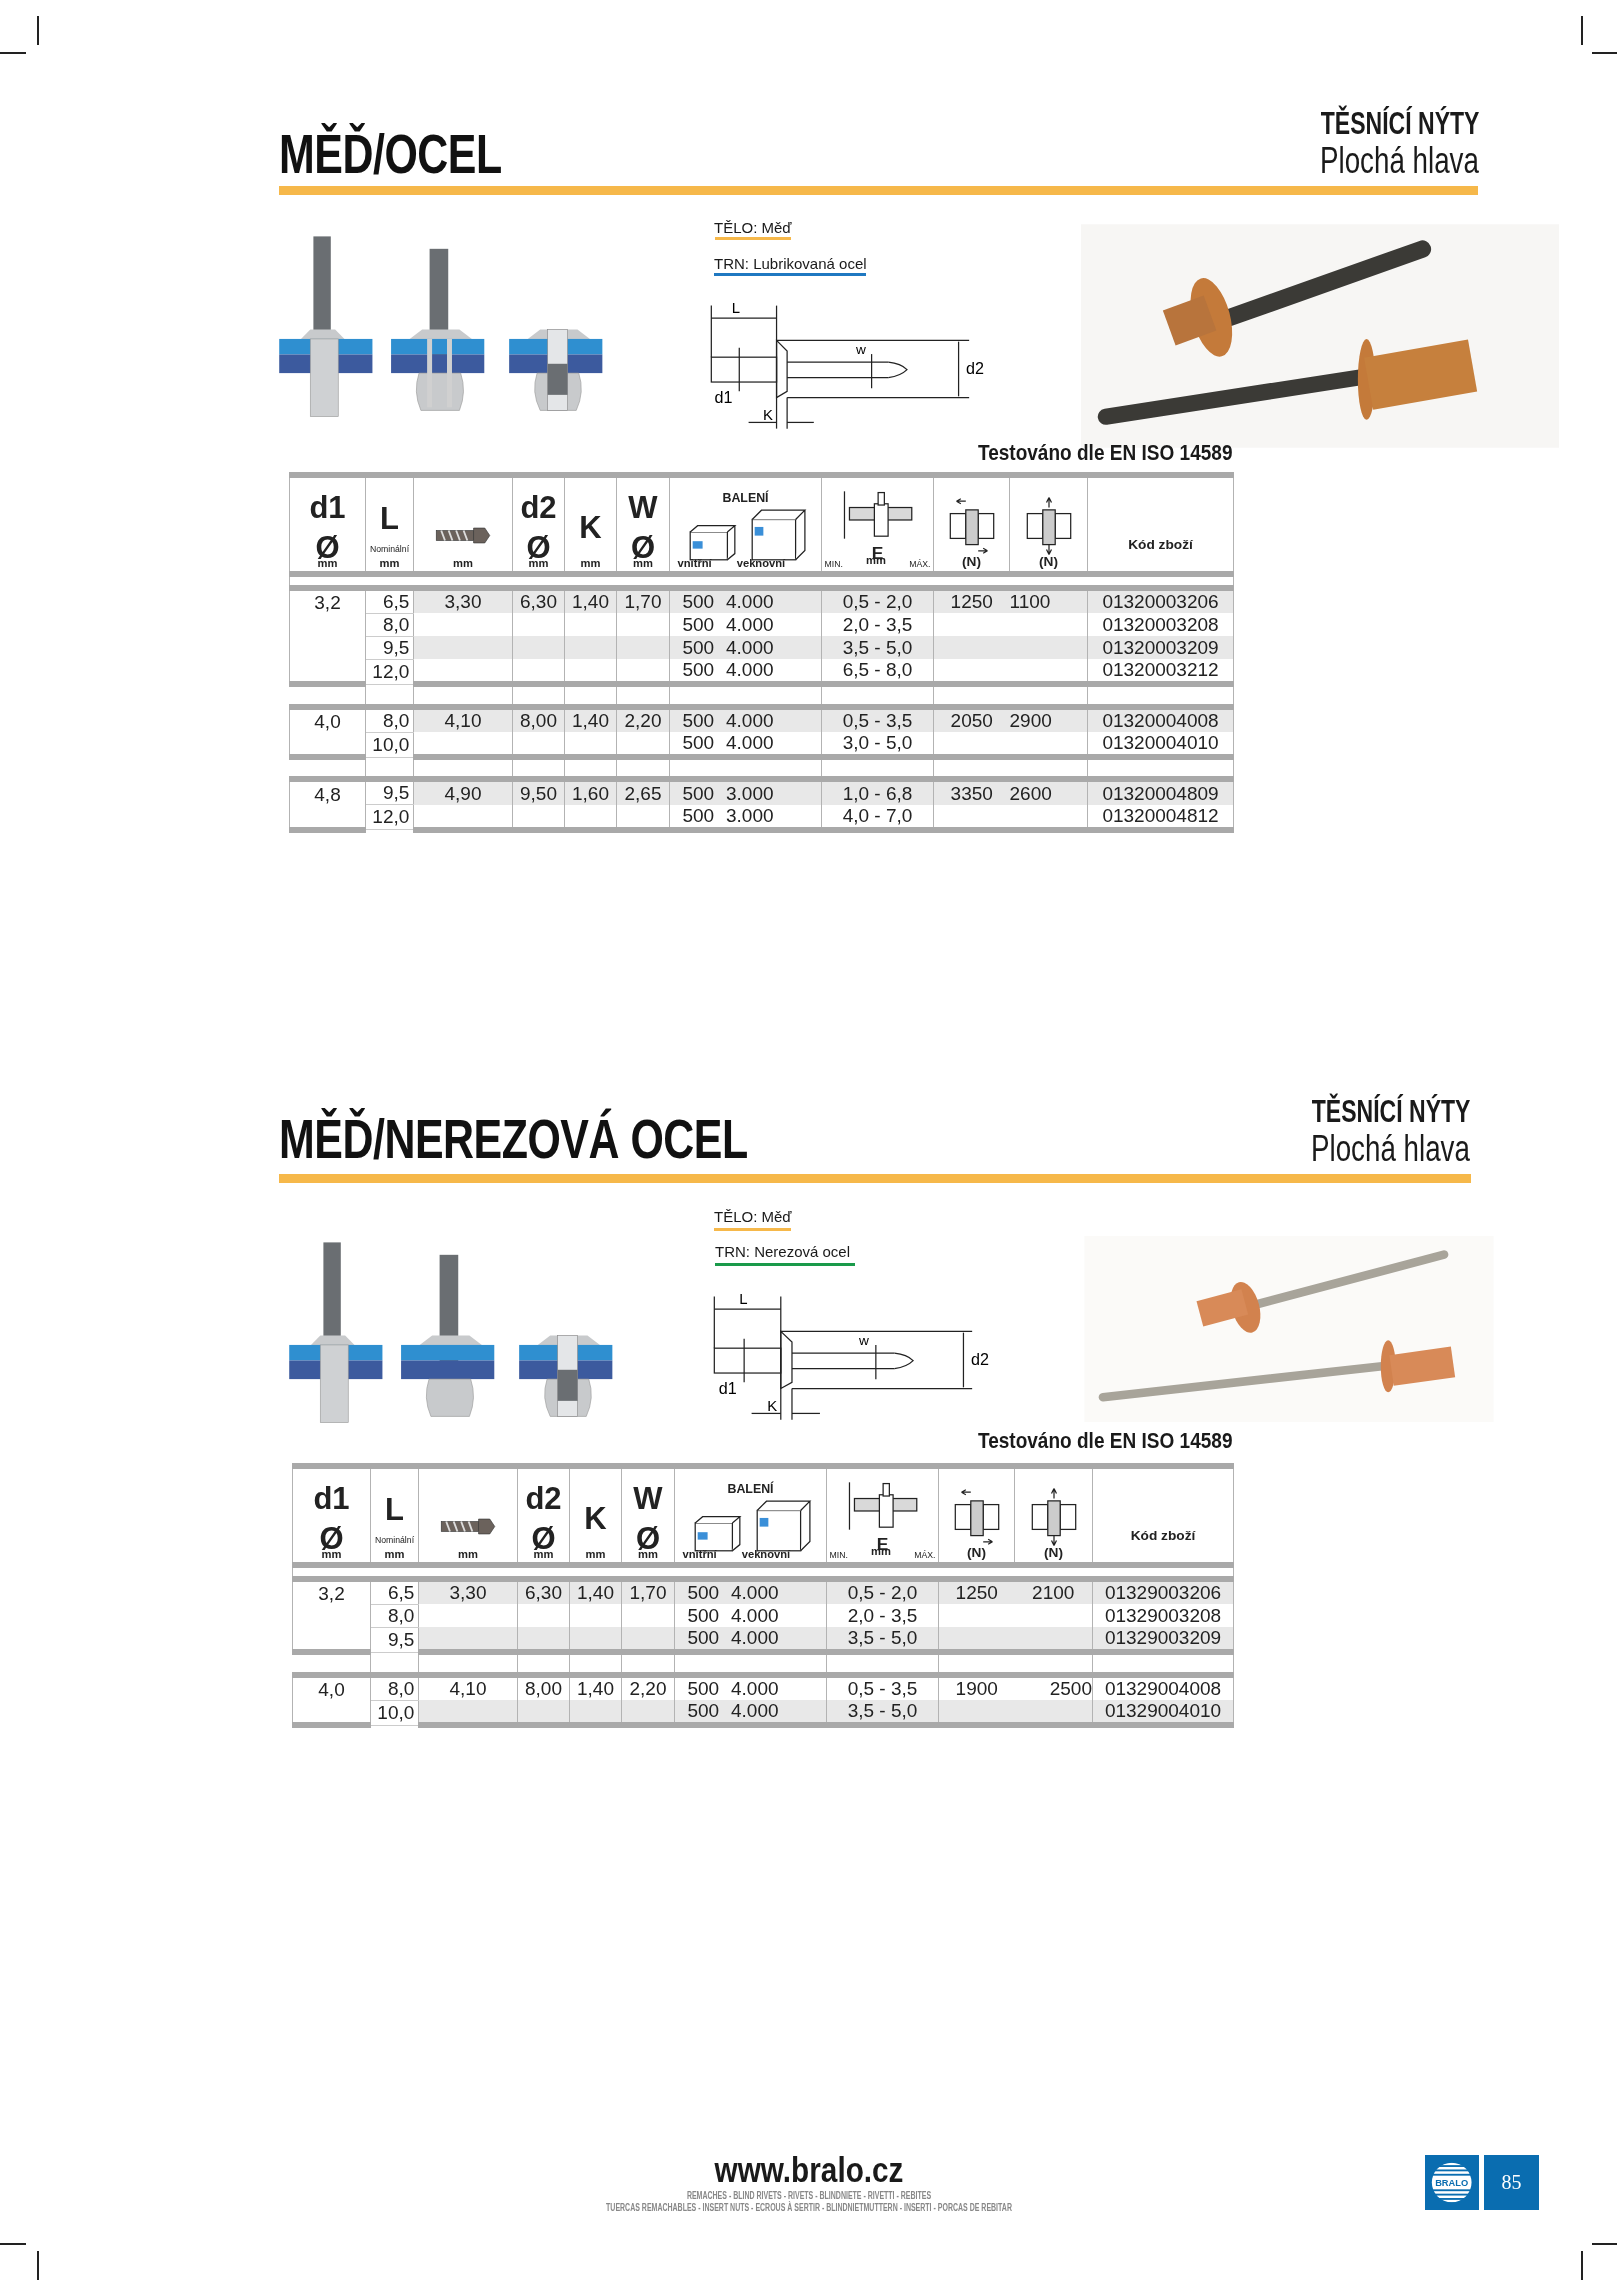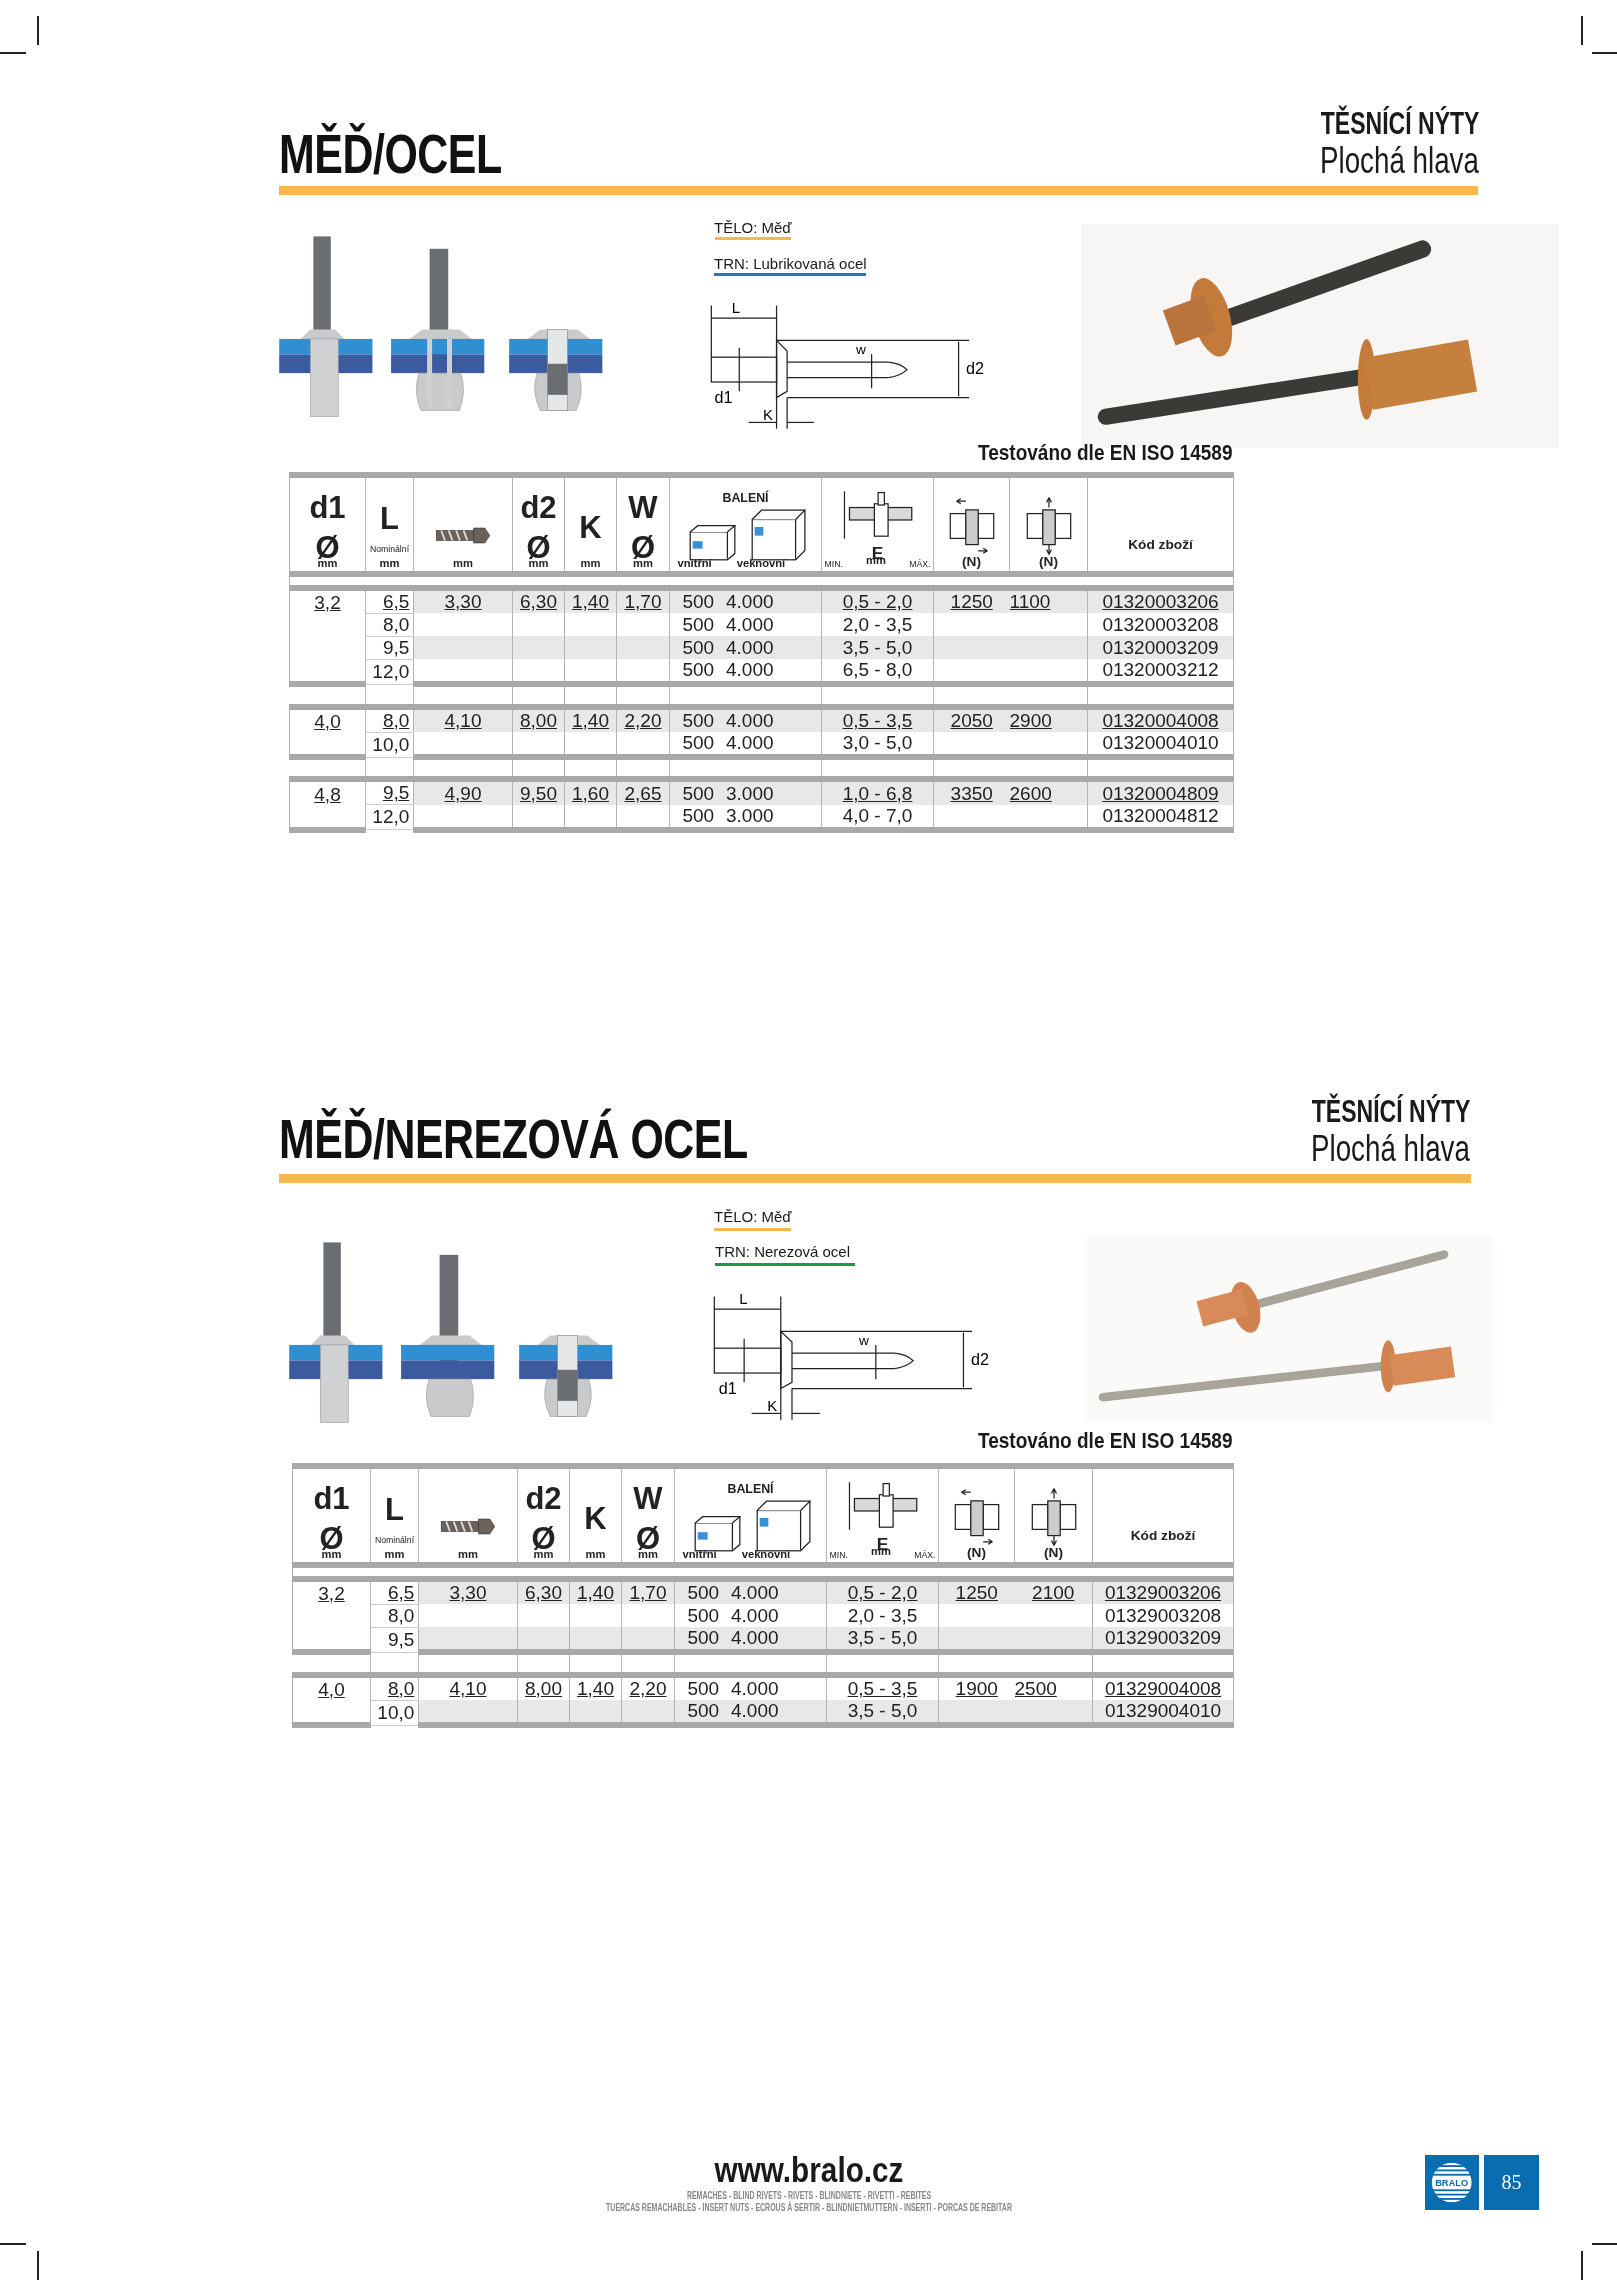--- a/index.html
+++ b/index.html
@@ -27,21 +27,21 @@
   
   table.spec { position: absolute; border-collapse: collapse; table-layout: fixed; }
   table.spec td { border-left: 1.9px solid #b3b3b3; border-right: 1.9px solid #b3b3b3; text-align: center;
     font-size: 19px; font-weight: 300; color: #222; padding: 0; vertical-align: middle; white-space: nowrap; overflow: hidden;}
   .hdr td { border-top: 6.2px solid #a9a9a9; border-bottom: 6.2px solid #a9a9a9; height: 99px; vertical-align: top; position: relative; }
   .hdr-big { font-weight: 900; font-size: 31px; display: block; margin-top: 7.5px; line-height: 1.05; }
   .hdr-unit { position: absolute; bottom: 2.5px; left: 0; right: 0; font-size: 11.2px; font-weight: 700; }
   .hdr-nom { font-size: 8.7px; display: block; margin-top: 2.5px; }
   .gap-row td { height: 13.7px; border-left: none; border-right: none; }
   .gap-mid td { height: 22.4px; }
-  .grp-top td { border-top: 6.2px solid #a9a9a9; text-decoration: underline; }
+  .grp-top td { border-top: 6.2px solid #a9a9a9; }
   .grp-bot td { border-bottom: 6.2px solid #a9a9a9; }
   .row-shade { background: #e8e8e8; }
   td.d1 { font-weight: 900; font-size: 28.6px; vertical-align: top !important; padding-top: 1.2px !important; background:#fff; }
   td.lval { font-weight: 900; font-size: 15px; text-align: right !important; padding-right: 3.7px !important; background:#fff; border-bottom: 1.2px solid #ccc; }
   td.baln { text-align: left !important; }
   td.baln span { display: inline-block; }
   td.code { font-size: 18.6px; }
 
   .footer-url { position: absolute; left: 50%; transform: translateX(-50%) scaleX(0.85); font-weight: 900; font-size: 35px; white-space: nowrap; }
   .footer-line { position: absolute; left: 50%; transform: translateX(-50%) scaleX(0.7); font-size: 10px; font-weight: 700; color: #888; white-space: nowrap; }
@@ -617,21 +617,21 @@
   <tr class="grp-top">
     <td class="d1" rowspan="2" style="border-bottom:6.2px solid #a9a9a9;">4,0</td>
     <td class="lval">8,0</td>
     <td>4,10</td>
     <td>8,00</td>
     <td>1,40</td>
     <td>2,20</td>
     <td class="baln"><span style="width:56px;padding-left:12.4px">500</span><span>4.000</span></td>
     <td><span>0,5</span> - <span>3,5</span></td>
     <td style="border-right:none">1900</td>
-    <td style="border-left:none;text-align:left">2500</td>
+    <td style="border-left:none;text-align:right">2500</td>
     <td class="code">01329004008</td>
   </tr>
   <tr class="grp-bot">
     <td class="lval">10,0</td>
     <td class="row-shade"></td>
         <td class="row-shade"></td>
         <td class="row-shade"></td>
         <td class="row-shade"></td>
     <td class="row-shade baln"><span style="width:56px;padding-left:12.4px">500</span><span>4.000</span></td>
     <td class="row-shade"><span>3,5</span> - <span>5,0</span></td>

